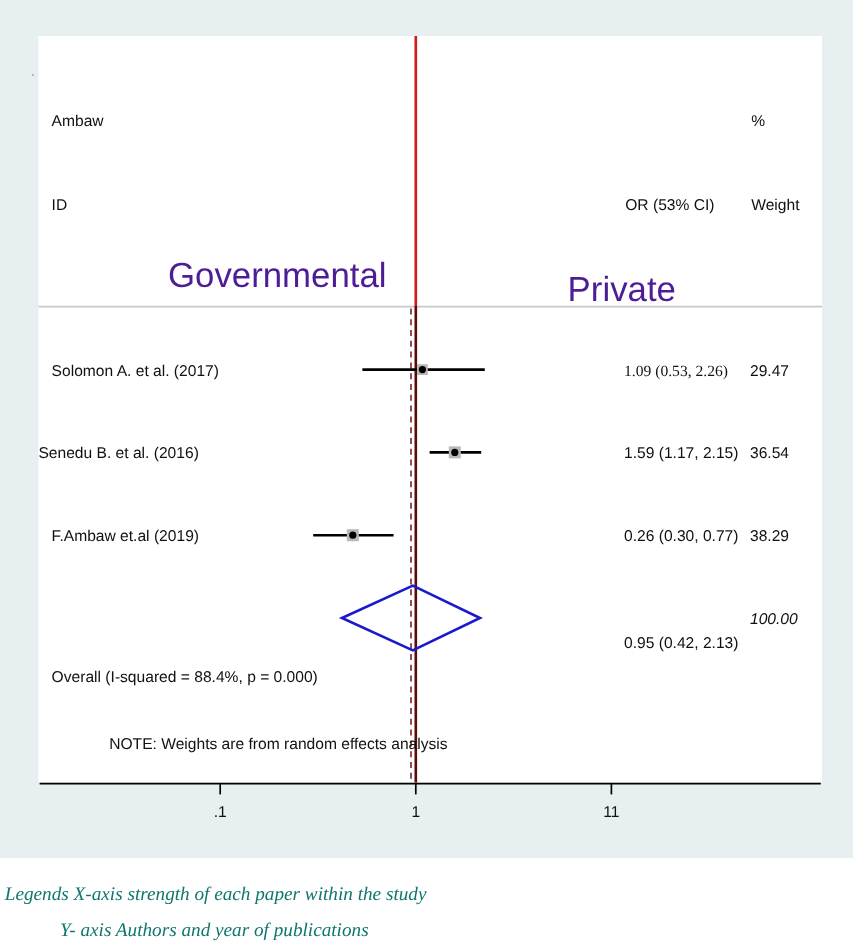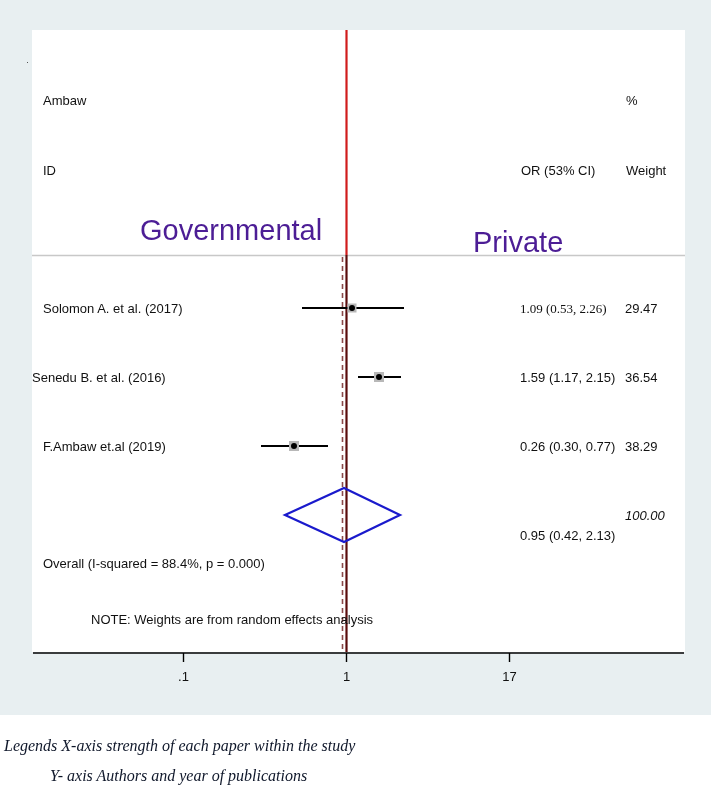--- a/index.html
+++ b/index.html
@@ -3,21 +3,21 @@
   <meta charset="utf-8">
   <style>
     html, body { margin: 0; padding: 0; background: #ffffff; }
     body { width: 711px; height: 785px; position: relative; overflow: hidden; font-family: "Liberation Sans", sans-serif; }
     .outer { position: absolute; left: 0; top: 0; width: 711px; height: 715px; background: #e8eff1; }
     .plot { position: absolute; left: 32px; top: 30px; width: 653px; height: 622px; background: #ffffff; }
     .txt { position: absolute; color: #111; font-size: 13px; white-space: nowrap; line-height: 1; }
     .big { position: absolute; color: #4c1d95; font-size: 29px; white-space: nowrap; line-height: 1; }
     .tick-label { position: absolute; font-size: 13px; color: #111; transform: translateX(-50%); line-height: 1; }
     svg.overlay { position: absolute; left: 0; top: 0; }
-    .caption { position: absolute; font-family: "Liberation Serif", serif; font-style: italic; font-size: 16px; color: #0f172a; white-space: nowrap; line-height: 1; }
+    .caption { position: absolute; font-family: "Liberation Serif", serif; font-style: italic; font-size: 16px; color: #0f766e; white-space: nowrap; line-height: 1; }
     .dot-mark { position: absolute; left: 27px; top: 62px; width: 1px; height: 1px; background: #555; }
   </style>
 </head>
 <body>
 
 <div class="outer"></div>
 <div class="dot-mark"></div>
 <div class="plot"></div>
 
 <svg class="overlay" width="711" height="785">
@@ -76,16 +76,16 @@
 <div class="txt" style="left:625px; top:440px;">38.29</div>
 
 <div class="txt" style="left:43px; top:509px;margin-top:48px;">Overall  (I-squared = 88.4%, p = 0.000)</div>
 <div class="txt" style="left:520px; top:529px;">0.95 (0.42, 2.13)</div>
 <div class="txt" style="left:625px; top:509px;font-style:italic;">100.00</div>
 
 <div class="txt" style="left:43px; top:613px;margin-left:48px;">NOTE: Weights are from random effects analysis</div>
 
 <div class="tick-label" style="left:183.5px; top:670px;">.1</div>
 <div class="tick-label" style="left:346.5px; top:670px;">1</div>
-<div class="tick-label" style="left:509.5px; top:670px;">17</div>
+<div class="tick-label" style="left:509.5px; top:670px;">11</div>
 
 <div class="caption" style="left:4px; top:738px;">Legends X-axis strength of each paper within the study</div>
 <div class="caption" style="left:50px; top:768px;">Y- axis Authors and year of publications</div>
 
 </body></html>

